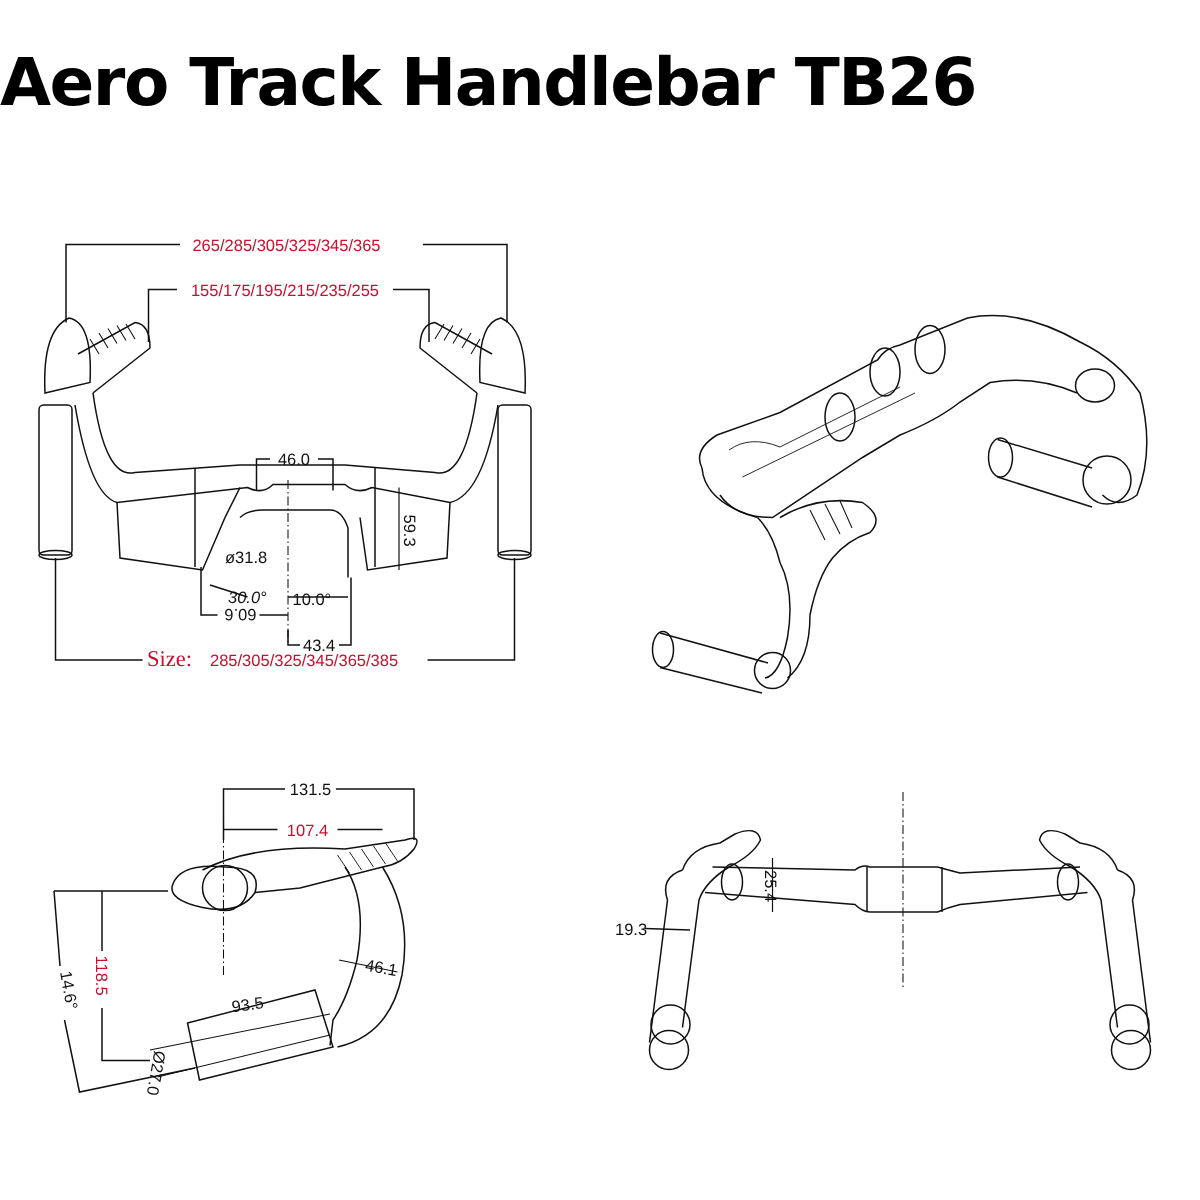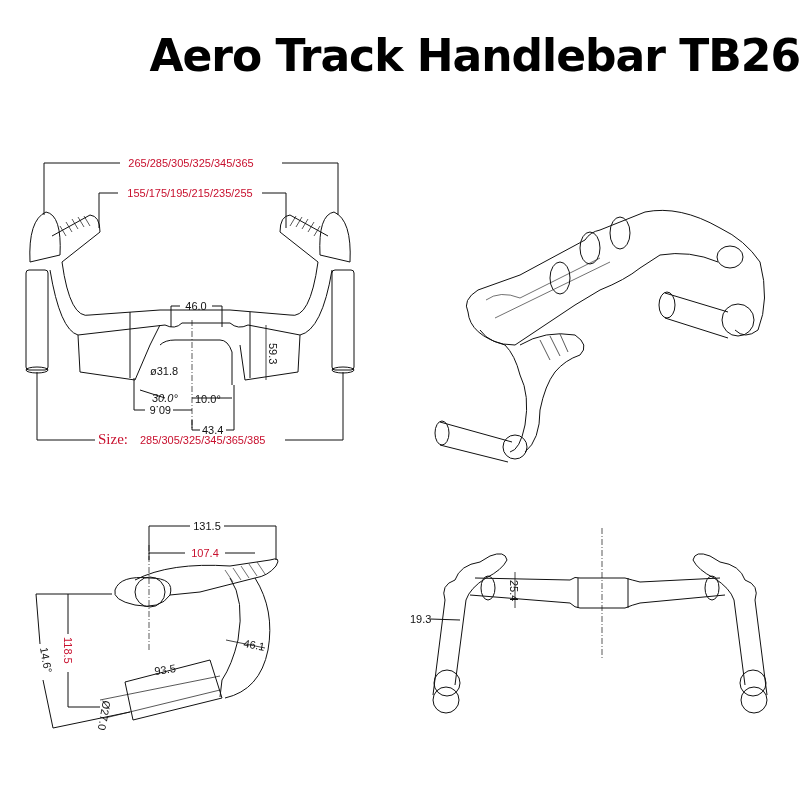--- a/index.html
+++ b/index.html
@@ -1,17 +1,17 @@
 <!DOCTYPE html>
 <html><head>
 <meta charset="utf-8">
 <style>
   html,body{margin:0;padding:0;background:#ffffff;}
   body{width:800px;height:800px;position:relative;overflow:hidden;font-family:"DejaVu Sans",sans-serif;}
-  .title{position:absolute;left:0;top:30px;width:800px;text-align:right;font-family:"DejaVu Sans",sans-serif;font-weight:bold;font-size:44px;letter-spacing:-1px;color:#000;}
+  .title{position:absolute;left:0;top:30px;width:800px;text-align:left;font-family:"DejaVu Sans",sans-serif;font-weight:bold;font-size:44px;letter-spacing:-1px;color:#000;}
   svg{position:absolute;left:0;top:0;}
   .dim{font-family:"Liberation Sans",sans-serif;font-size:11px;fill:#111;}
   .red{fill:#c8102e;}
   .serif{font-family:"Liberation Serif",serif;}
 </style>
 </head>
 <body>
 
 <div class="title">Aero Track Handlebar TB26</div>
 

